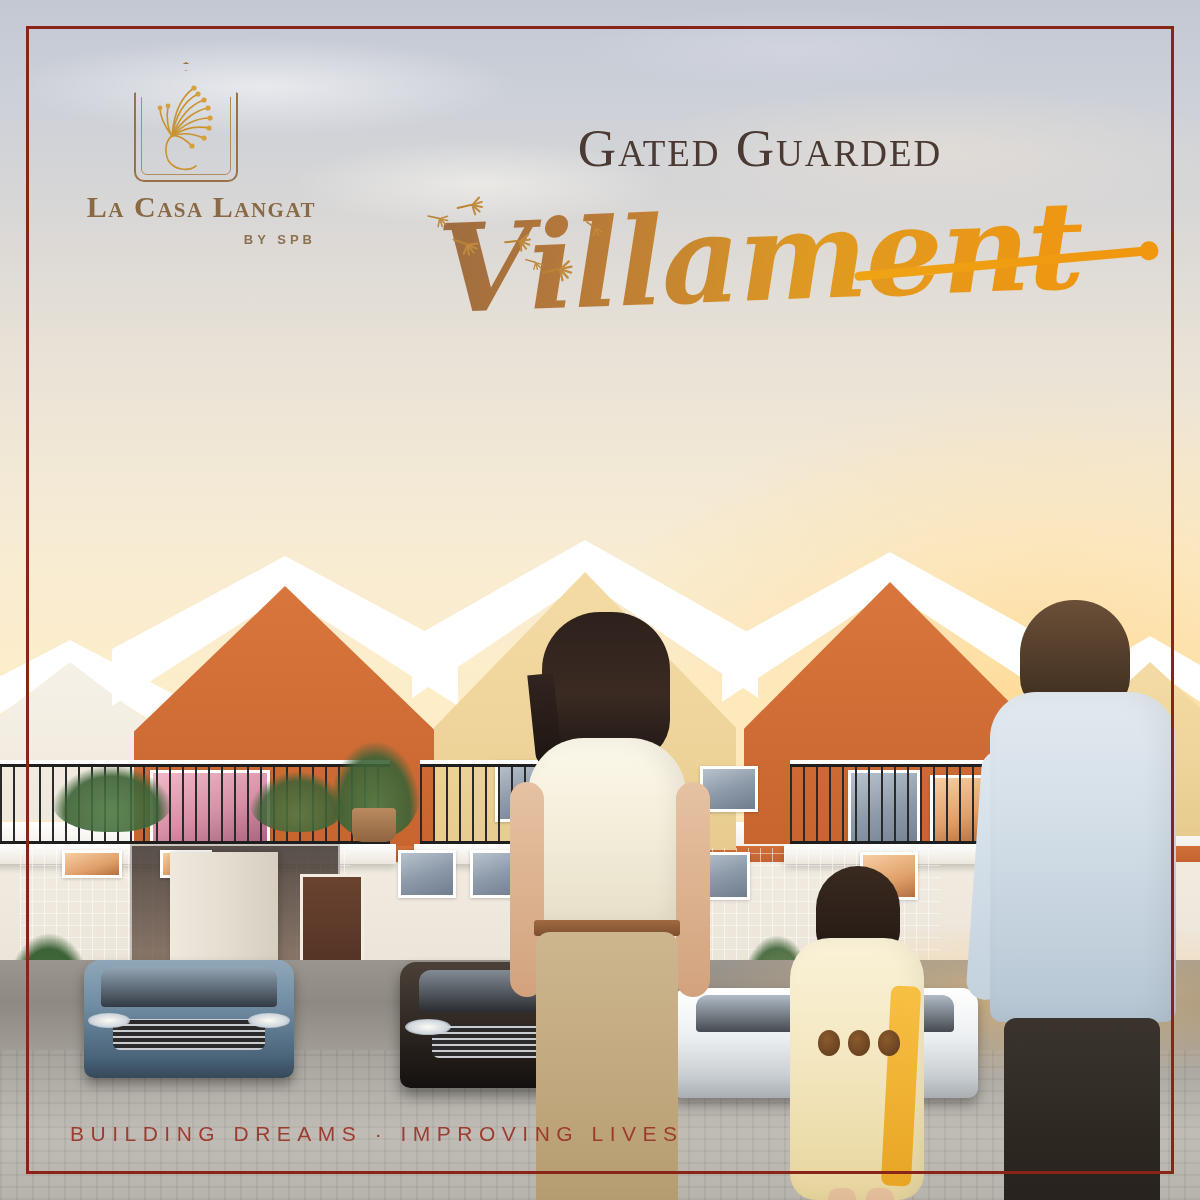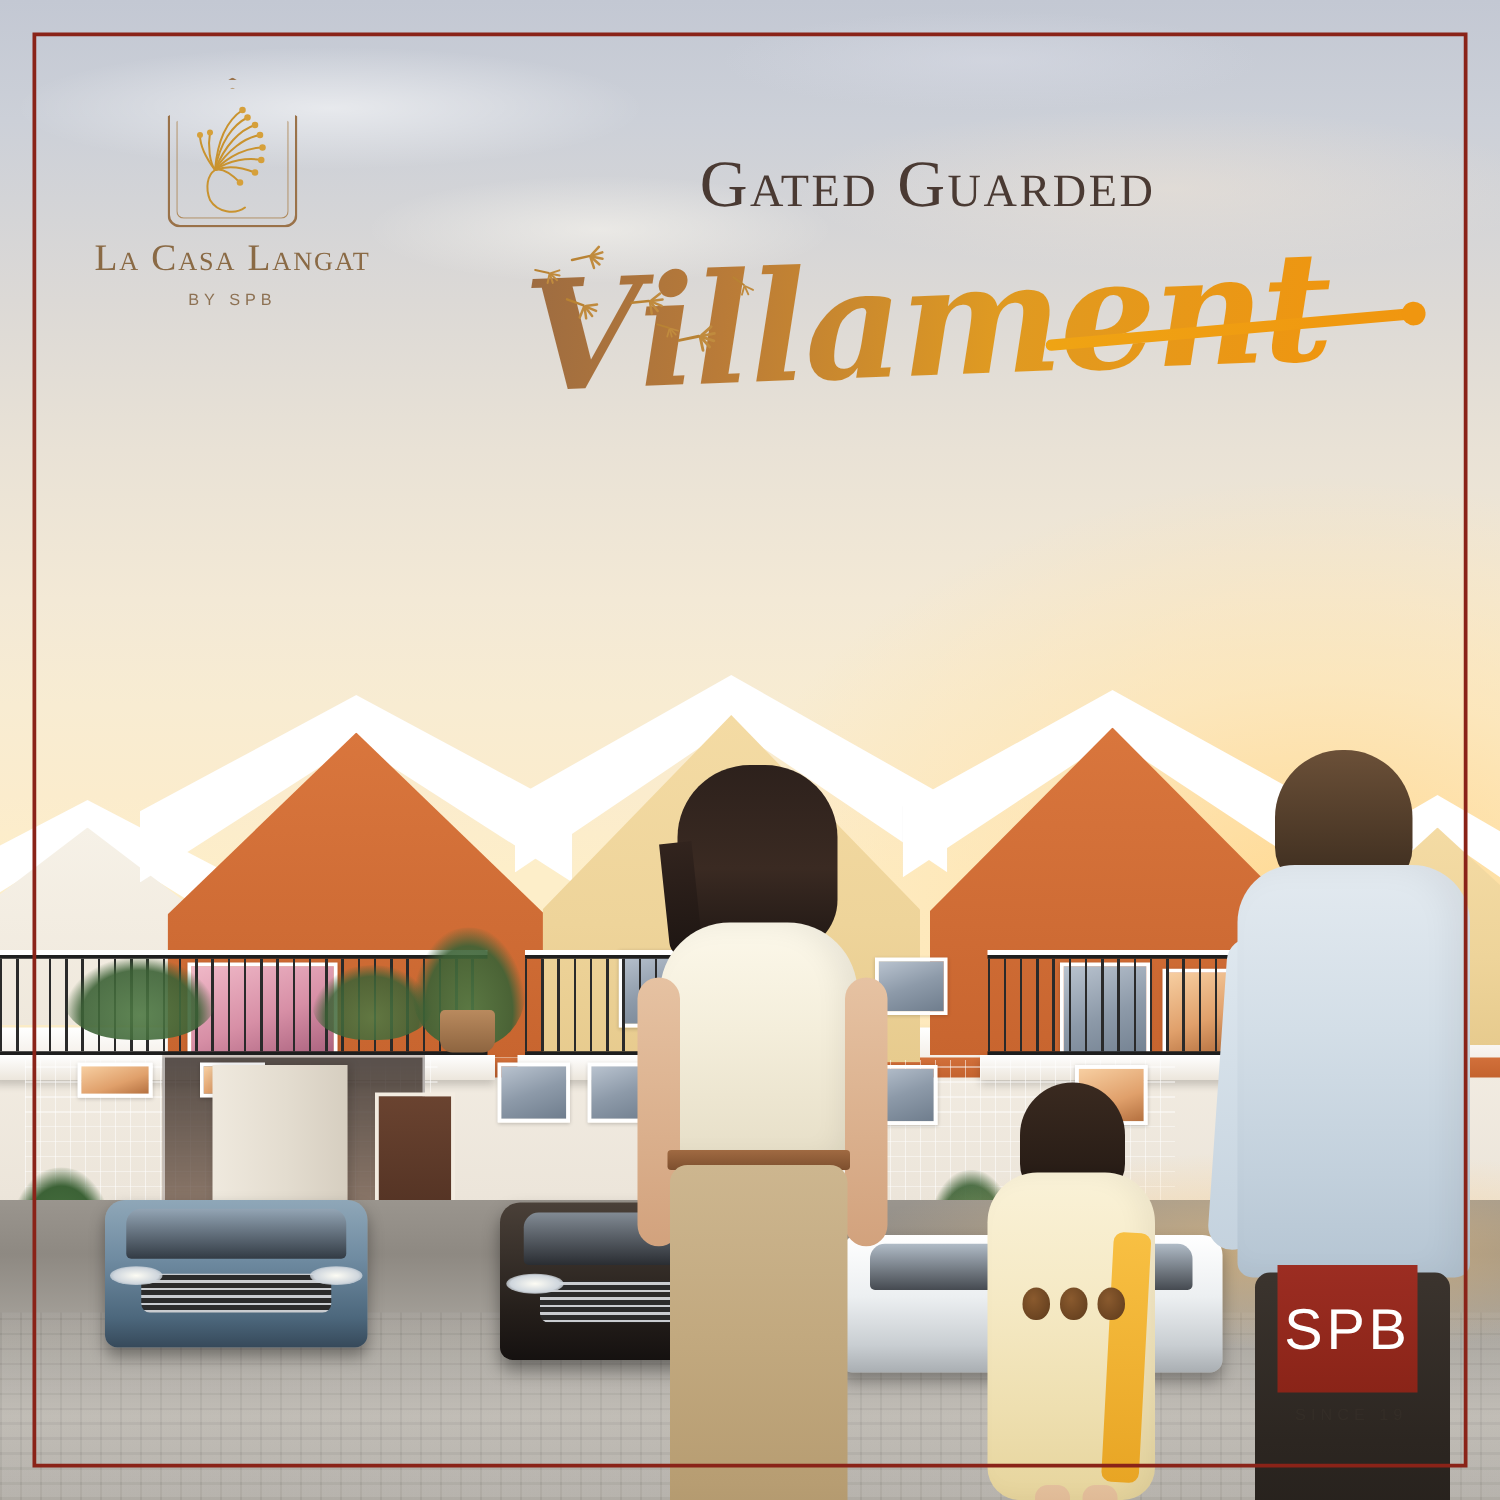--- a/index.html
+++ b/index.html
@@ -242,21 +242,21 @@
     background:linear-gradient(180deg,#e3bf9c,#cfa277); border-radius:10px;
   }
 
   
   .frame {
     position:absolute; left:26px; top:26px; right:26px; bottom:26px;
     border:3px solid #8a2318; pointer-events:none;
   }
 
   
-  .logo { position:absolute; left:56px; top:62px; width:260px; text-align:center; }
+  .logo { position:absolute; left:56px; top:62px; width:260px; text-align:right;font-weight:bold; }
   .logo-mark { position:relative; width:104px; height:120px; margin:0 auto 10px; }
   .logo-house {
     position:absolute; inset:0; border:2px solid #9a7249;
     border-radius:8px 8px 10px 10px;
     clip-path:polygon(50% 0, 100% 26%, 100% 100%, 0 100%, 0 26%);
   }
   .logo-house-inner {
     position:absolute; left:7px; top:8px; right:7px; bottom:7px;
     border:1px solid #b08c5f; border-radius:6px;
     clip-path:polygon(50% 0, 100% 26%, 100% 100%, 0 100%, 0 26%);
@@ -265,21 +265,21 @@
     font-size:30px; color:#8a6a45; letter-spacing:1.5px;
     font-variant:small-caps; white-space:nowrap; line-height:1;
   }
   .logo-sub {
     margin-top:10px; font-family:"Liberation Sans", sans-serif;
     font-size:13px; letter-spacing:4px; color:#8d7153;
   }
 
   
   .headline {
-    position:absolute; left:412px; top:122px; width:660px; text-align:center;
+    position:absolute; left:430px; top:122px; width:660px; text-align:center;
   }
   .gated {
     font-size:53px; color:#4a3a33; letter-spacing:2px;
     font-variant:small-caps; line-height:1;
   }
   .script-wrap { position:relative; height:190px; margin-top:6px; }
   .script {
     position:absolute; left:0; right:0; top:0;
     font-family:"DejaVu Serif", serif; font-style:italic; font-weight:bold;
     font-size:122px; line-height:1.25; letter-spacing:-2px;
@@ -576,22 +576,20 @@
   </div>
   <div class="seed" style="left:596px;top:228px;transform:rotate(26deg) scale(.75)">
     <i style="transform:rotate(0deg)"></i>
       <i style="transform:rotate(40deg)"></i>
     <i style="transform:rotate(80deg)"></i>
       <b style="transform:rotate(190deg)"></b>
   </div>
 
 
   <div class="spb">
-    <div class="spb-sq">
-      <span class="spb-txt">SPB</span>
-    </div>
     <div class="spb-since">SINCE 19</div>
   </div>
 
+  <div class="tagline">BUILDING DREAMS · IMPROVING LIVES</div>
 
   <div class="frame"></div>
 
 </div>
 
 </body></html>

